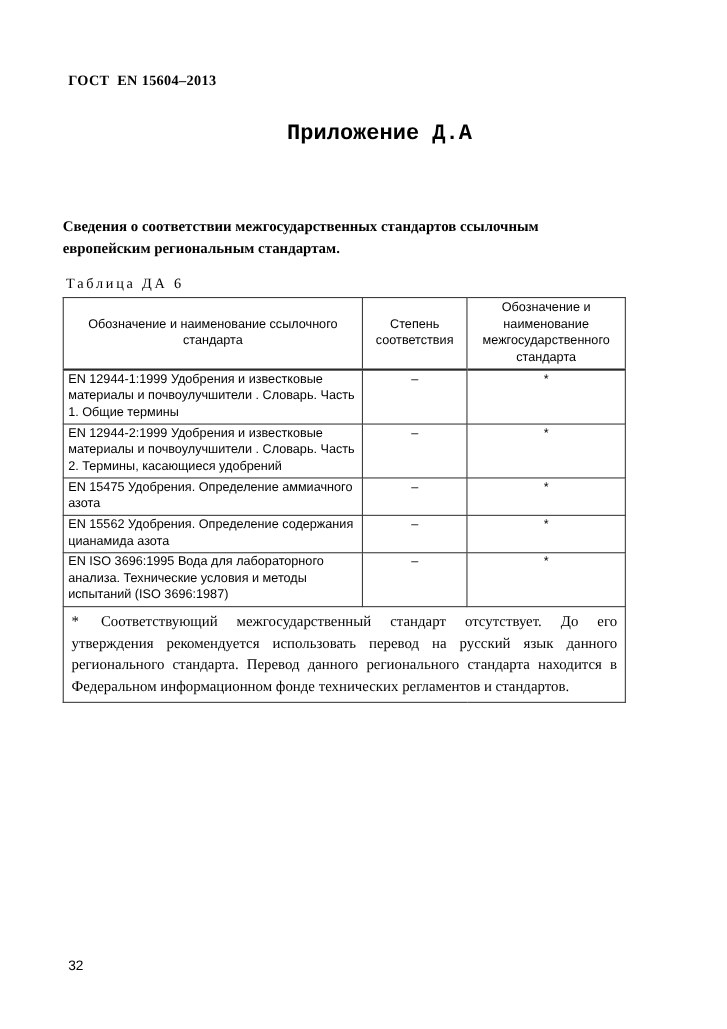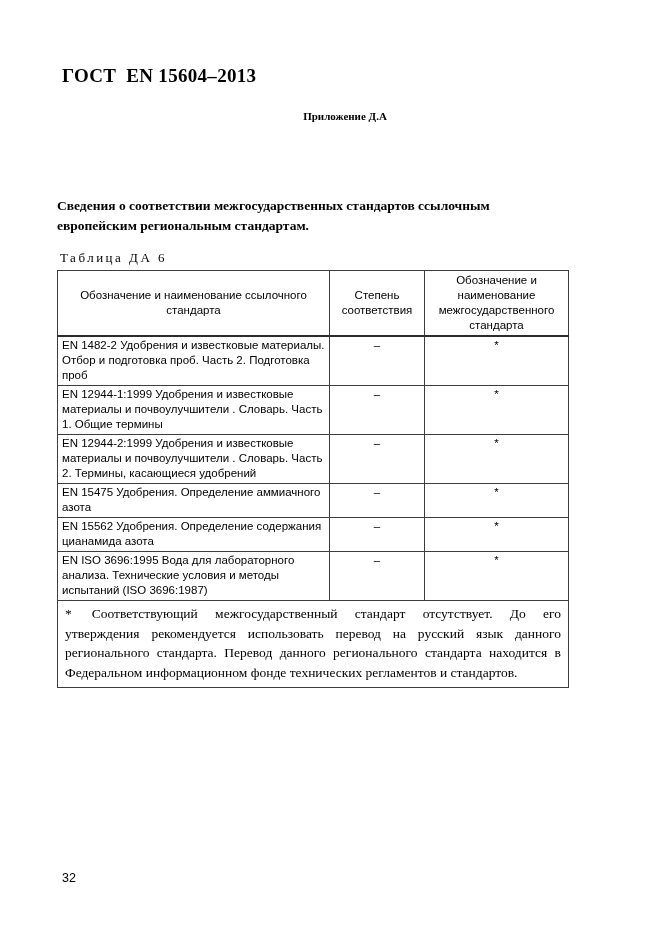--- a/index.html
+++ b/index.html
@@ -13,36 +13,37 @@
     background: #ffffff;
     margin: 0 auto;
     overflow: hidden;
   }
 
   .doc-code {
     position: absolute;
     top: 65px;
     left: 62px;
     font-family: "Liberation Serif", serif;
-    font-size: 19px;
+    font-size: 13px;
     font-weight: bold;
     white-space: pre;
     letter-spacing: 0.3px;
   }
 
   .annex-block {
     position: absolute;
     left: 57px;
     top: 110px;
     width: 576px;
     text-align: center;
   }
   .annex-title {
-    font-size: 11px;
+    font-size: 20px;
     font-weight: bold;
+    font-family: Liberation Mono, monospace;
   }
   .annex-subtitle {
     margin-top: 22px;
     font-size: 14.5px;
     font-weight: bold;
   }
 
   .section-title {
     position: absolute;
     left: 57px;
@@ -145,25 +146,20 @@
       </colgroup>
     <thead>
       <tr>
         <th>Обозначение и наименование ссылочного стандарта</th>
         <th>Степень соответствия</th>
         <th>Обозначение и наименование межгосударственного стандарта</th>
       </tr>
     </thead>
     <tbody>
       <tr class="r3">
-        <td class="std">EN 1482-2 Удобрения и известковые материалы. Отбор и подготовка проб. Часть 2. Подготовка проб</td>
-        <td class="deg">–</td>
-        <td class="des">*</td>
-      </tr>
-      <tr class="r3">
         <td class="std">EN 12944-1:1999 Удобрения и известковые материалы и почвоулучшители . Словарь. Часть 1. Общие термины</td>
         <td class="deg">–</td>
         <td class="des">*</td>
       </tr>
       <tr class="r3">
         <td class="std">EN 12944-2:1999 Удобрения и известковые материалы и почвоулучшители . Словарь. Часть 2. Термины, касающиеся удобрений</td>
         <td class="deg">–</td>
         <td class="des">*</td>
       </tr>
       <tr class="r2">

